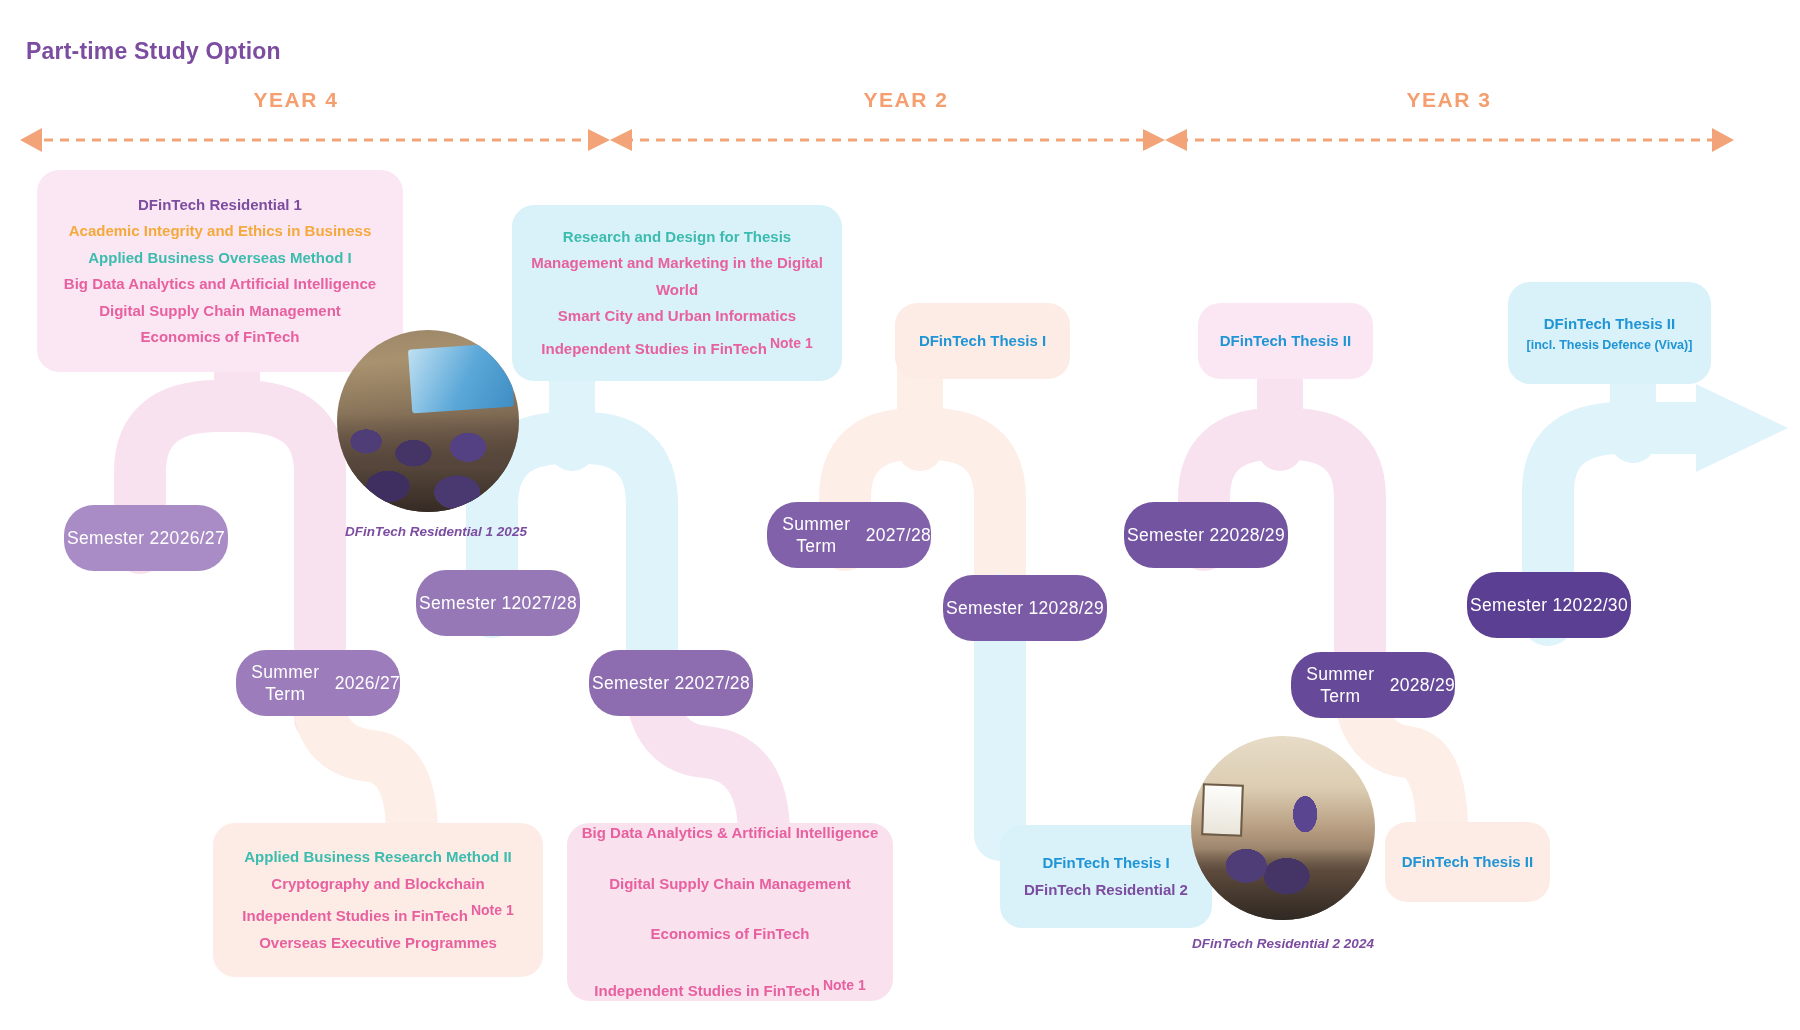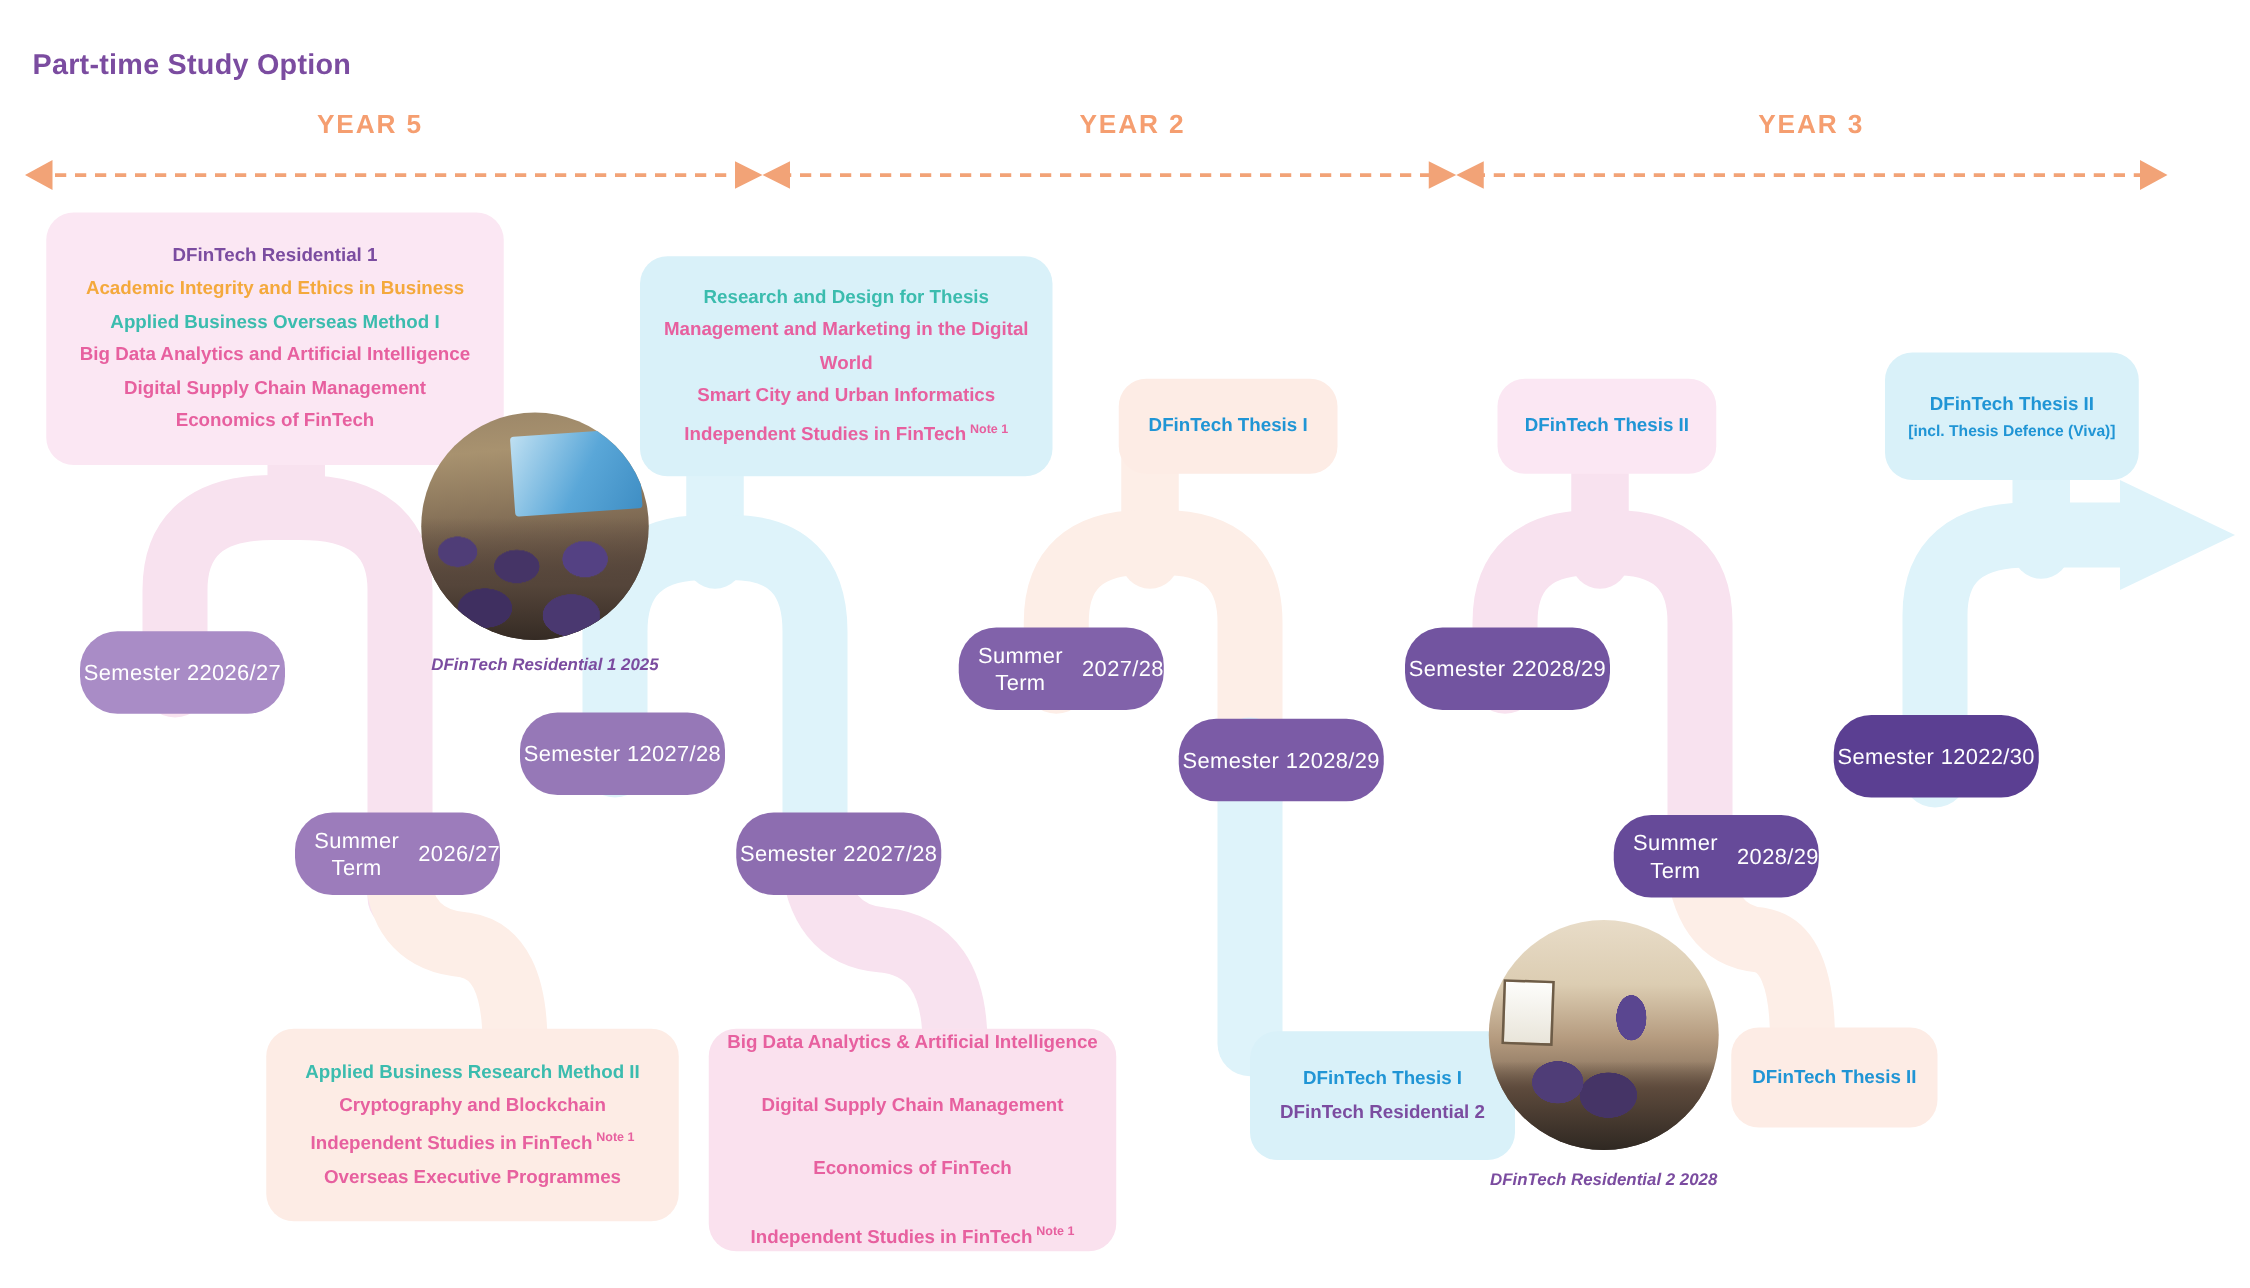--- a/index.html
+++ b/index.html
@@ -34,21 +34,21 @@
   #b2{left:512px;top:205px;width:330px;height:176px;}
   #b3{left:895px;top:303px;width:175px;height:76px;}
   #b4{left:1198px;top:303px;width:175px;height:76px;}
   #b5{left:1508px;top:282px;width:203px;height:102px;line-height:24px;}
   #c1{left:213px;top:823px;width:330px;height:154px;}
   #c2{left:567px;top:823px;width:326px;height:178px;}
   #c3{left:1000px;top:825px;width:212px;height:103px;}
   #c4{left:1385px;top:822px;width:165px;height:80px;}
 
   .line{width:100%;}
-  .line sup{font-size:10px;margin-left:3px;}
+  .line sup{font-size:14px;margin-left:3px;}
   .line.small{font-size:12.5px;line-height:18px;}
   .c-pink{color:var(--course-pink);}
   .c-teal{color:var(--course-teal);}
   .c-orange{color:var(--course-orange);}
   .c-purple{color:var(--course-purple);}
   .c-blue{color:var(--course-blue);}
 
   
   .pill{position:absolute;width:164px;height:66px;border-radius:30px;color:#fff;
     display:flex;flex-direction:row;justify-content:center;align-items:center;
@@ -131,21 +131,21 @@
     <path class="seg seg-pink" stroke-width="46" d="M 1280,360 V 448"></path>
     <path class="seg seg-pink" stroke-width="52" d="M 1204,545 V 498 Q 1204,434 1275,434 L 1290,434 Q 1360,434 1360,498 V 700"></path>
     <path class="seg seg-peach" stroke-width="52" d="M 1358,682 Q 1362,748 1408,752 Q 1442,758 1442,832"></path>
 
     <path class="seg seg-blue" stroke-width="46" d="M 1633,370 V 440"></path>
     <path class="seg seg-blue" stroke-width="52" d="M 1548,620 V 492 Q 1548,428 1622,428 L 1700,428"></path>
     <polygon class="arrowhead" points="1696,384 1696,472 1788,428"></polygon>
   </svg>
 
   <div id="page-title">Part-time Study Option</div>
-  <div class="year" id="year1">YEAR 5</div>
+  <div class="year" id="year1">YEAR 4</div>
   <div class="year" id="year2">YEAR 2</div>
   <div class="year" id="year3">YEAR 3</div>
 
   <div class="cbox bg-pink" id="b1">
       <div class="line c-purple">DFinTech Residential 1</div>
       <div class="line c-orange">Academic Integrity and Ethics in Business</div>
       <div class="line c-teal">Applied Business Overseas Method I</div>
       <div class="line c-pink">Big Data Analytics and Artificial Intelligence</div>
       <div class="line c-pink">Digital Supply Chain Management</div>
       <div class="line c-pink">Economics of FinTech</div>
@@ -189,21 +189,21 @@
 
   <div class="photo" id="photo1">
     <div class="ph-screen"></div>
     <div class="ph-people"></div>
   </div>
   <div class="caption" id="cap1">DFinTech Residential 1 2025</div>
   <div class="photo" id="photo2">
     <div class="ph-flipchart"></div>
     <div class="ph-people"></div>
   </div>
-  <div class="caption" id="cap2">DFinTech Residential 2 2028</div>
+  <div class="caption" id="cap2">DFinTech Residential 2 2024</div>
 
   <div class="pill p1" style="background: rgb(169, 140, 198);">
     <div>Semester 2</div>
     <div>2026/27</div>
   </div>
   <div class="pill p2" style="background: rgb(156, 124, 187);">
     <div>Summer Term</div>
     <div>2026/27</div>
   </div>
   <div class="pill p3" style="background: rgb(150, 120, 183);">

